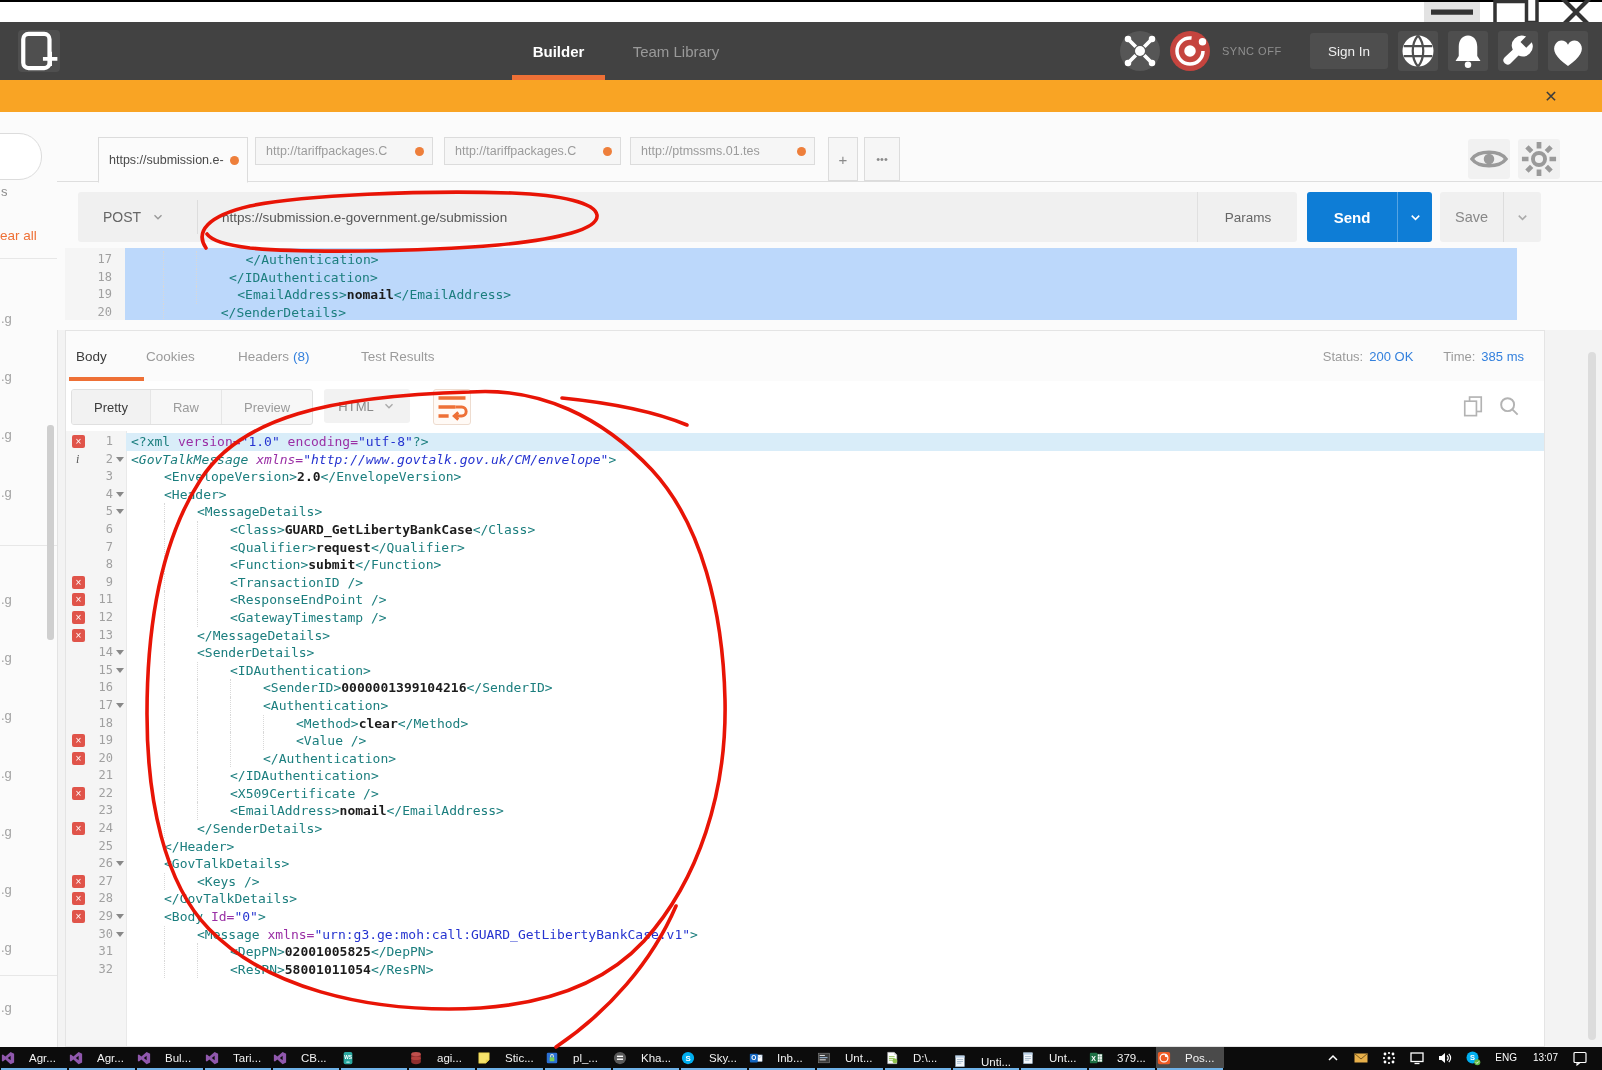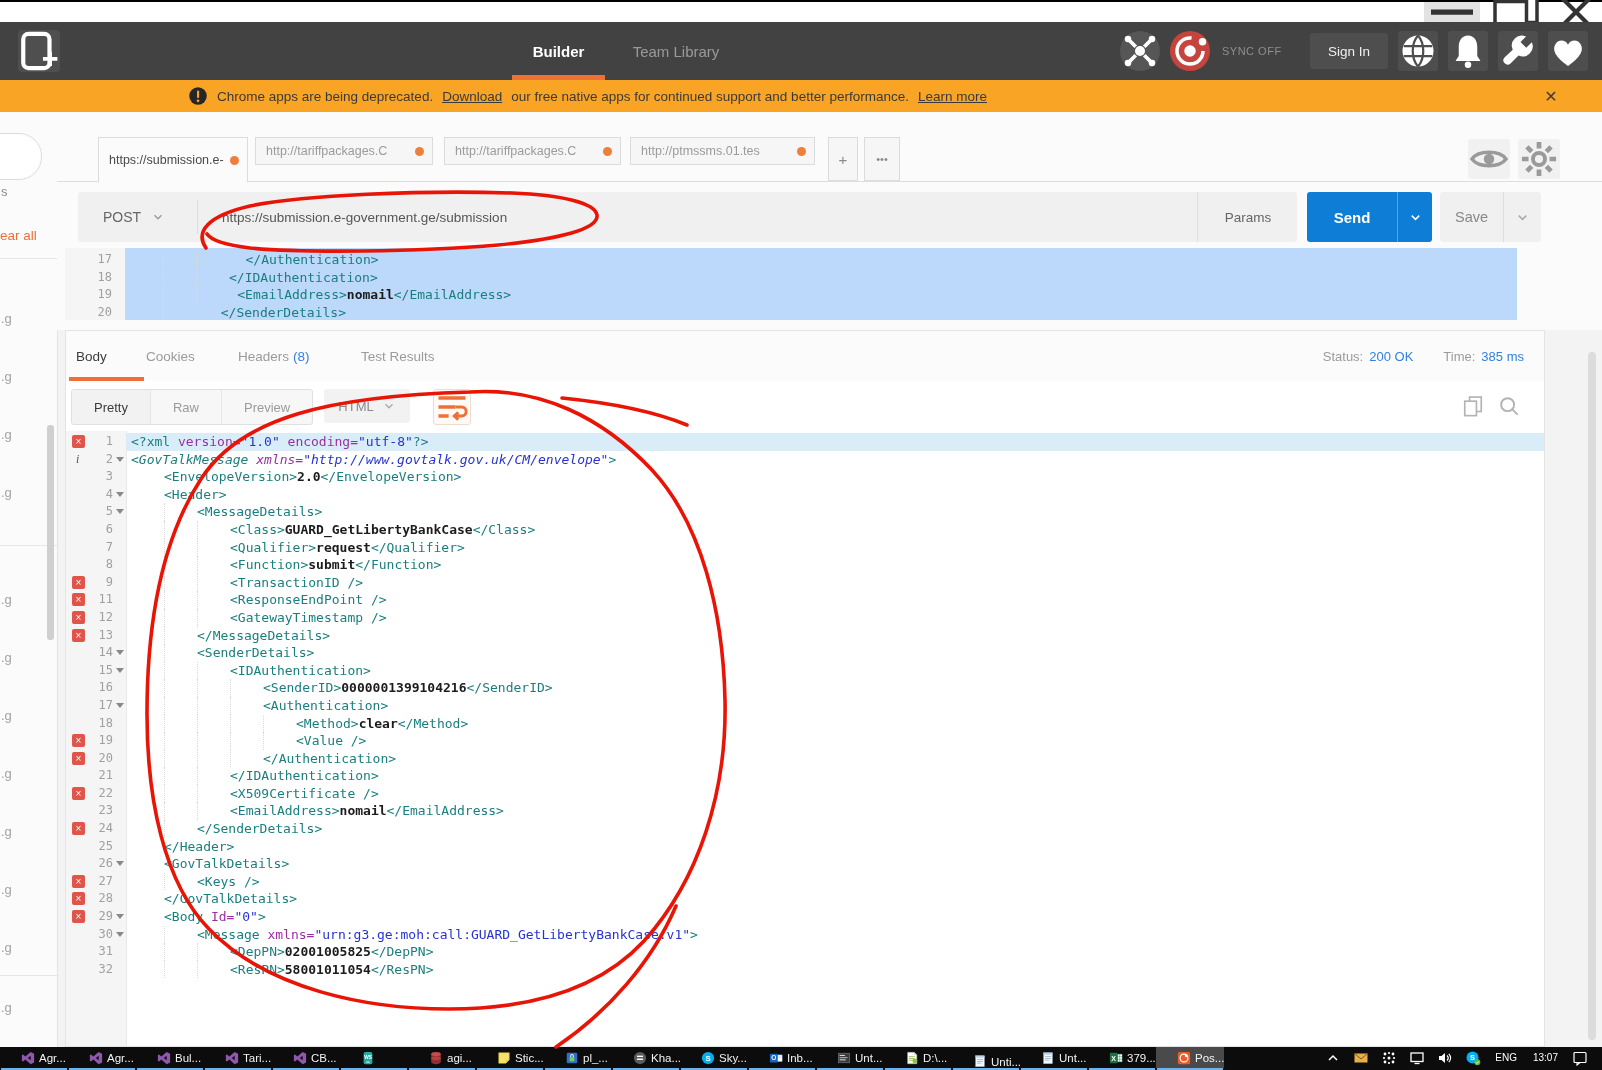--- a/index.html
+++ b/index.html
@@ -142,22 +142,22 @@
   .search-ic{right:24px;}
   .code-area{position:absolute;left:0;top:100px;right:0;bottom:0;overflow:hidden;}
   .code-rows{position:absolute;left:0;top:2px;right:0;}
   
   .page-scroll{position:absolute;left:1588px;top:352px;width:8px;height:688px;background:#dcdcdc;border-radius:4px;}
   
   .annot{position:absolute;left:0;top:0;width:1602px;height:1070px;pointer-events:none;z-index:50;}
   .annot path{stroke:var(--red);stroke-width:3.6;fill:none;stroke-linecap:round;}
   
   .taskbar{position:absolute;left:0;right:0;bottom:0;height:23px;background:#0c0c0c;z-index:40;}
-  .tb-item{position:absolute;top:0;height:21px;width:68px;display:flex;align-items:center;gap:4px;
-    padding-left:21px;box-sizing:border-box;color:#f2f2f2;font-size:11.5px;white-space:nowrap;overflow:hidden;cursor:pointer;}
+  .tb-item{position:absolute;top:0;height:21px;width:68px;display:flex;align-items:center;gap:14px;
+    padding-left:1px;box-sizing:border-box;color:#f2f2f2;font-size:11.5px;white-space:nowrap;overflow:hidden;cursor:pointer;}
   .tb-item.active{background:#4a4a4a;}
   .tb-ind{position:absolute;bottom:0;height:2.5px;background:#6fb2e8;}
   .tb-icon{width:14px;height:14px;flex:none;}
   .tb-icon svg{width:14px;height:14px;display:block;}
   .tray{position:absolute;right:0;top:0;height:21px;display:flex;align-items:center;color:#fff;}
   .tray-ic{width:16px;height:16px;margin:0 6px;cursor:pointer;}
   .tray-ic svg{width:16px;height:16px;display:block;}
   .tray-txt{font-size:10px;margin:0 8px;cursor:pointer;}
 </style>
 </head>
@@ -251,33 +251,20 @@
     <div class="hdrbtn" style="left:1548px">
         <span>
           <svg viewBox="0 0 16 16" xmlns="http://www.w3.org/2000/svg" style="width:100%;height:100%;display:block">
             <path d="M8 14 C3 10.5 1.5 7.5 3 5.2 C4.3 3.2 7 3.5 8 5.5 C9 3.5 11.7 3.2 13 5.2 C14.5 7.5 13 10.5 8 14 Z" fill="#fff"></path>
           </svg>
         </span>
       </div>
   </div>
 
   <div class="banner">
-    <div class="banner-content">
-      <span class="w-ic">
-          <svg viewBox="0 0 16 16" xmlns="http://www.w3.org/2000/svg" style="width:100%;height:100%;display:block">
-            <circle cx="8" cy="8" r="7" fill="#262626"></circle>
-            <rect x="7.2" y="3.5" width="1.7" height="6" rx=".8" fill="#f9a424"></rect>
-            <circle cx="8" cy="11.8" r="1.1" fill="#f9a424"></circle>
-          </svg>
-        </span>
-      <span>Chrome apps are being deprecated.</span>
-      <u>Download</u>
-      <span>our free native apps for continued support and better performance.</span>
-      <u>Learn more</u>
-    </div>
     <div class="banner-close">✕</div>
   </div>
 
   <div class="workspace">
 
     <div class="sidebar">
       <div class="sb-pill"></div>
       <div class="sb-s">s</div>
       <div class="sb-clear">ear all</div>
       <div class="sb-divider" style="top:146px"></div>

